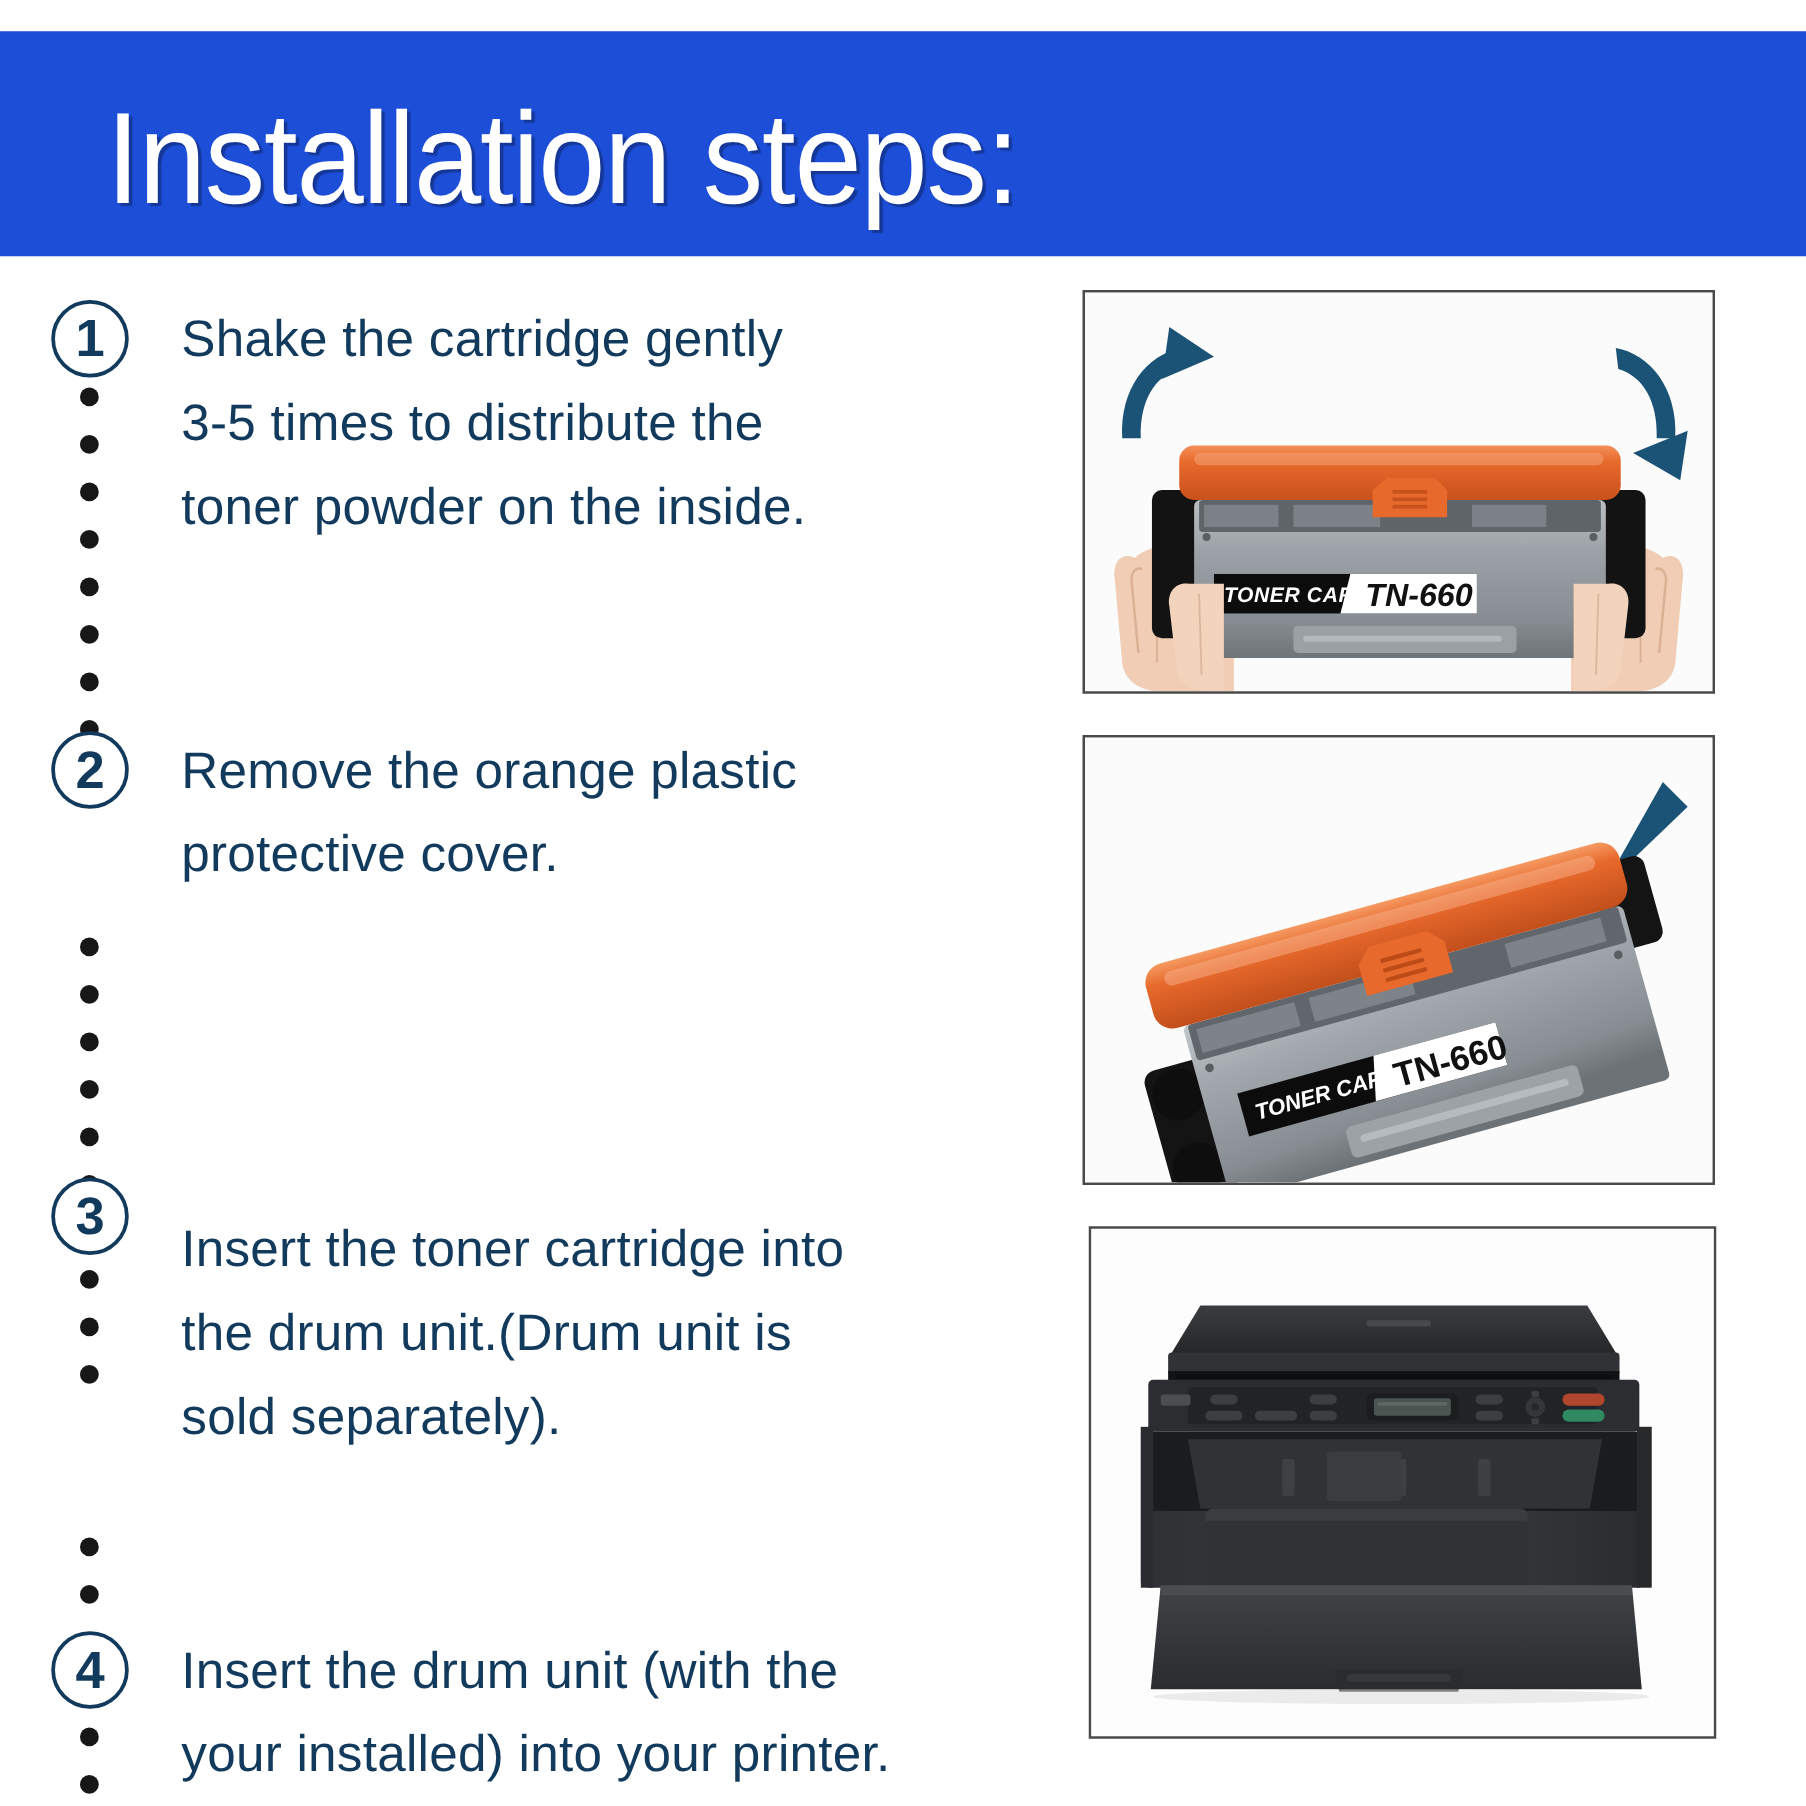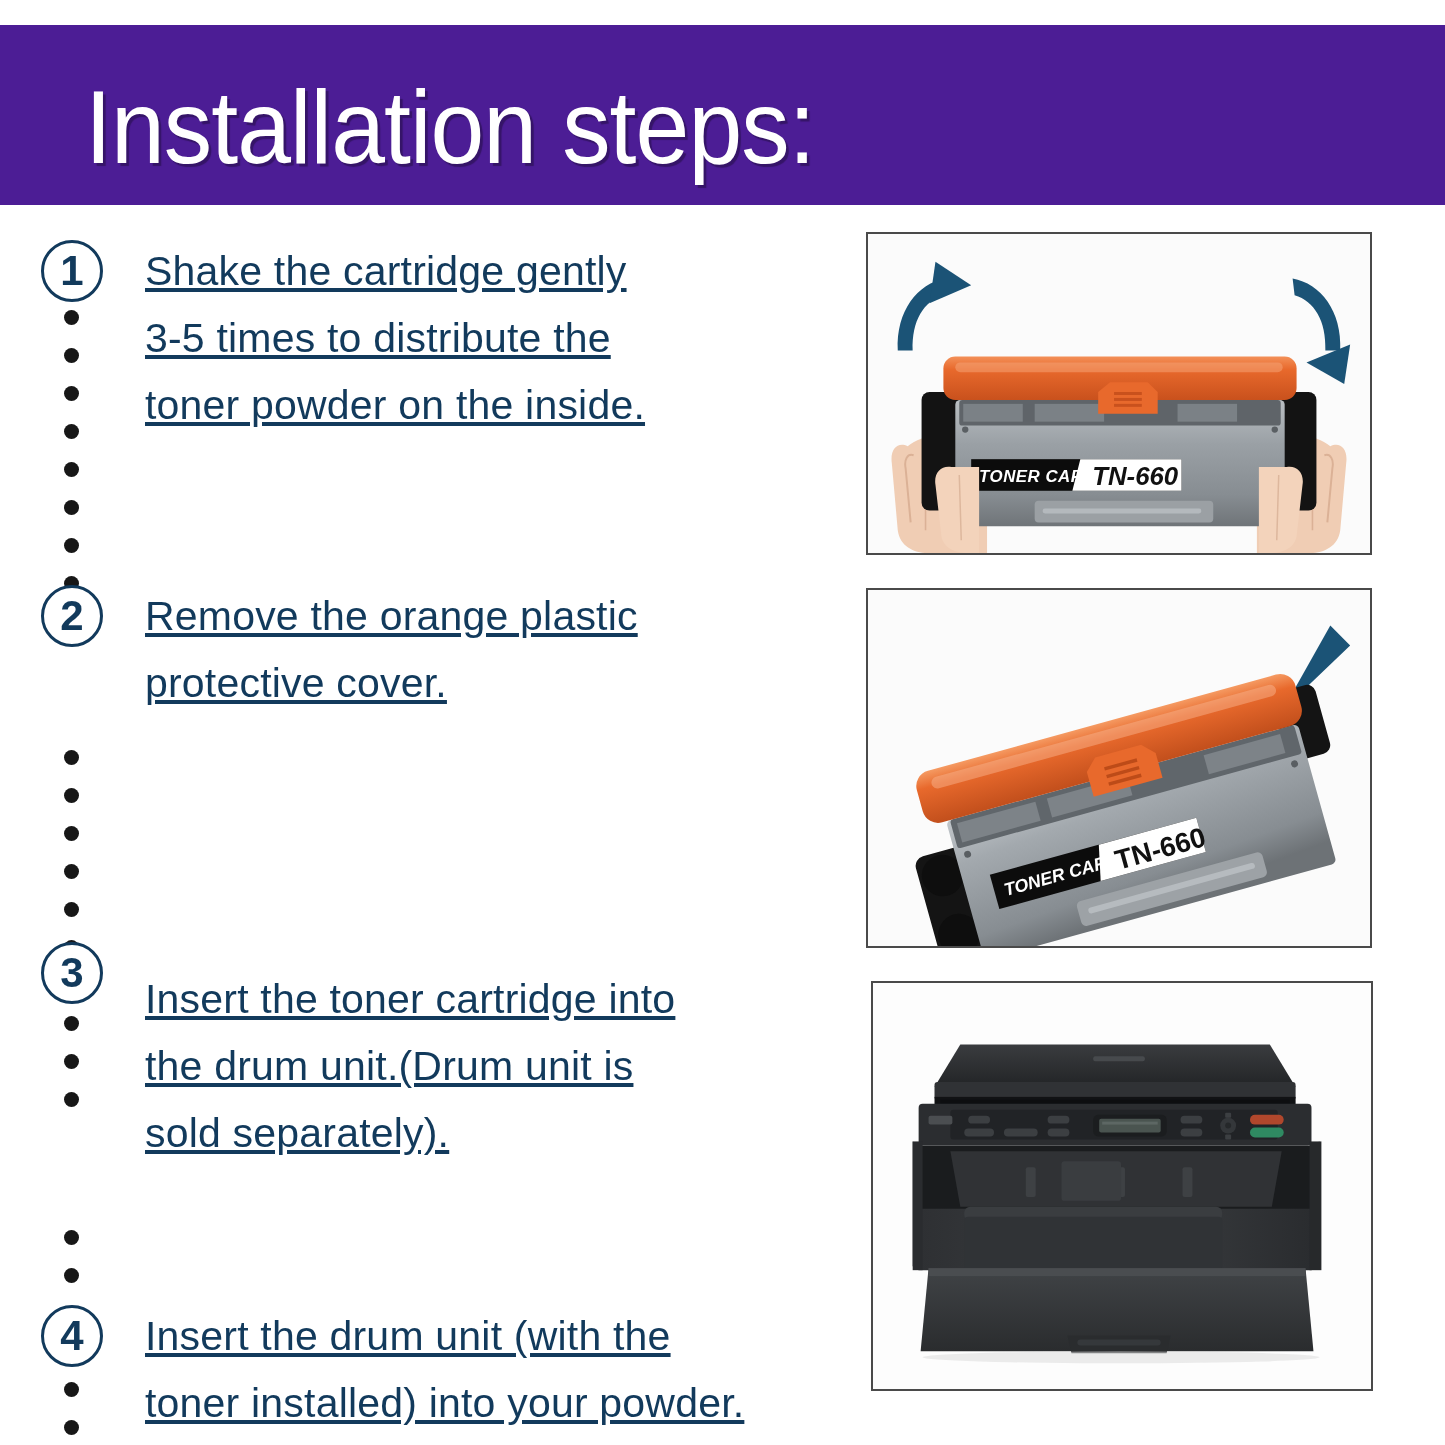--- a/index.html
+++ b/index.html
@@ -8,21 +8,21 @@
     background:#ffffff;
     font-family:"Liberation Sans", sans-serif;
     overflow:hidden;
     position:relative;
   }
   #page{position:relative;width:1445px;height:1445px;background:#fff;}
 
   
   .banner{
     position:absolute;left:0;top:25px;width:1445px;height:180px;
-    background:#4c1d95;
+    background:#1d4ed8;
   }
   .banner-title{
     position:absolute;left:85px;top:50px;
     font-size:104px;line-height:104px;
     color:#ffffff;
     font-family:"Liberation Sans", sans-serif;
     font-weight:400;
     letter-spacing:-1px;
     transform:scaleX(0.93);
     transform-origin:left center;
@@ -49,21 +49,20 @@
   .step-text{
     position:absolute;left:145px;
     color:#123a5c;
     font-size:41px;
     line-height:67px;
     font-family:"Liberation Sans", sans-serif;
     font-weight:400;
     letter-spacing:0.2px;
     white-space:pre-line;
     width:720px;
-    text-decoration:underline;
   }
   
   .dots{position:absolute;left:64px;width:16px;z-index:1;}
   .dot{
     position:absolute;left:0;width:15px;height:15px;border-radius:50%;
     background:#171717;
   }
 
   
   .panel{
@@ -137,21 +136,21 @@
     <div class="step" style="top:0;">
       <div class="badge" style="top:712px;">3</div>
       <div class="step-text" style="top:736px;">Insert the toner cartridge into
 the drum unit.(Drum unit is
 sold separately).</div>
     </div>
 
     <div class="step" style="top:0;">
       <div class="badge" style="top:1075px;">4</div>
       <div class="step-text" style="top:1073px;width:760px;">Insert the drum unit (with the
-toner installed) into your powder.</div>
+your installed) into your printer.</div>
     </div>
   </div>
 
   <div class="panel" style="left:866px;top:232px;width:506px;height:323px;">
     <svg viewBox="0 0 506 323" preserveAspectRatio="none">
       <rect x="0" y="0" width="506" height="323" fill="#fbfbfb"></rect>
 
       <g>
         <path d="M30 118 C28 78, 50 50, 78 45 L76 62 C56 68, 44 88, 45 118 Z" fill="#1b5376"></path>
         <path d="M68 28 L104 52 L62 70 Z" fill="#1b5376"></path>

